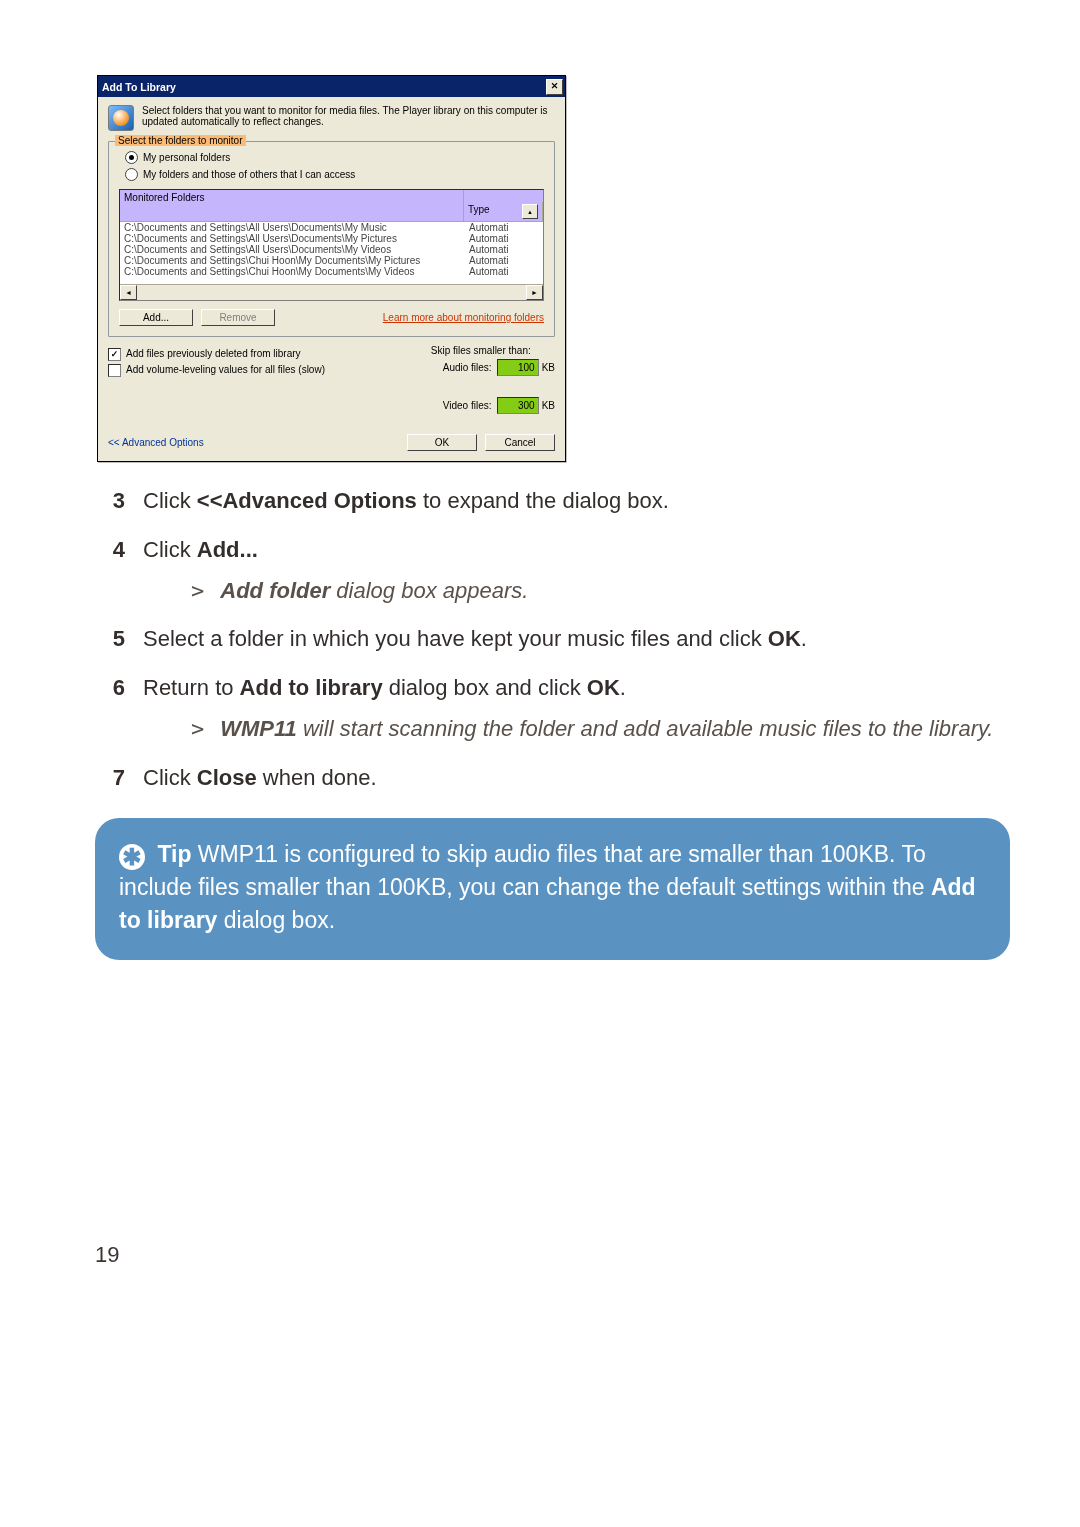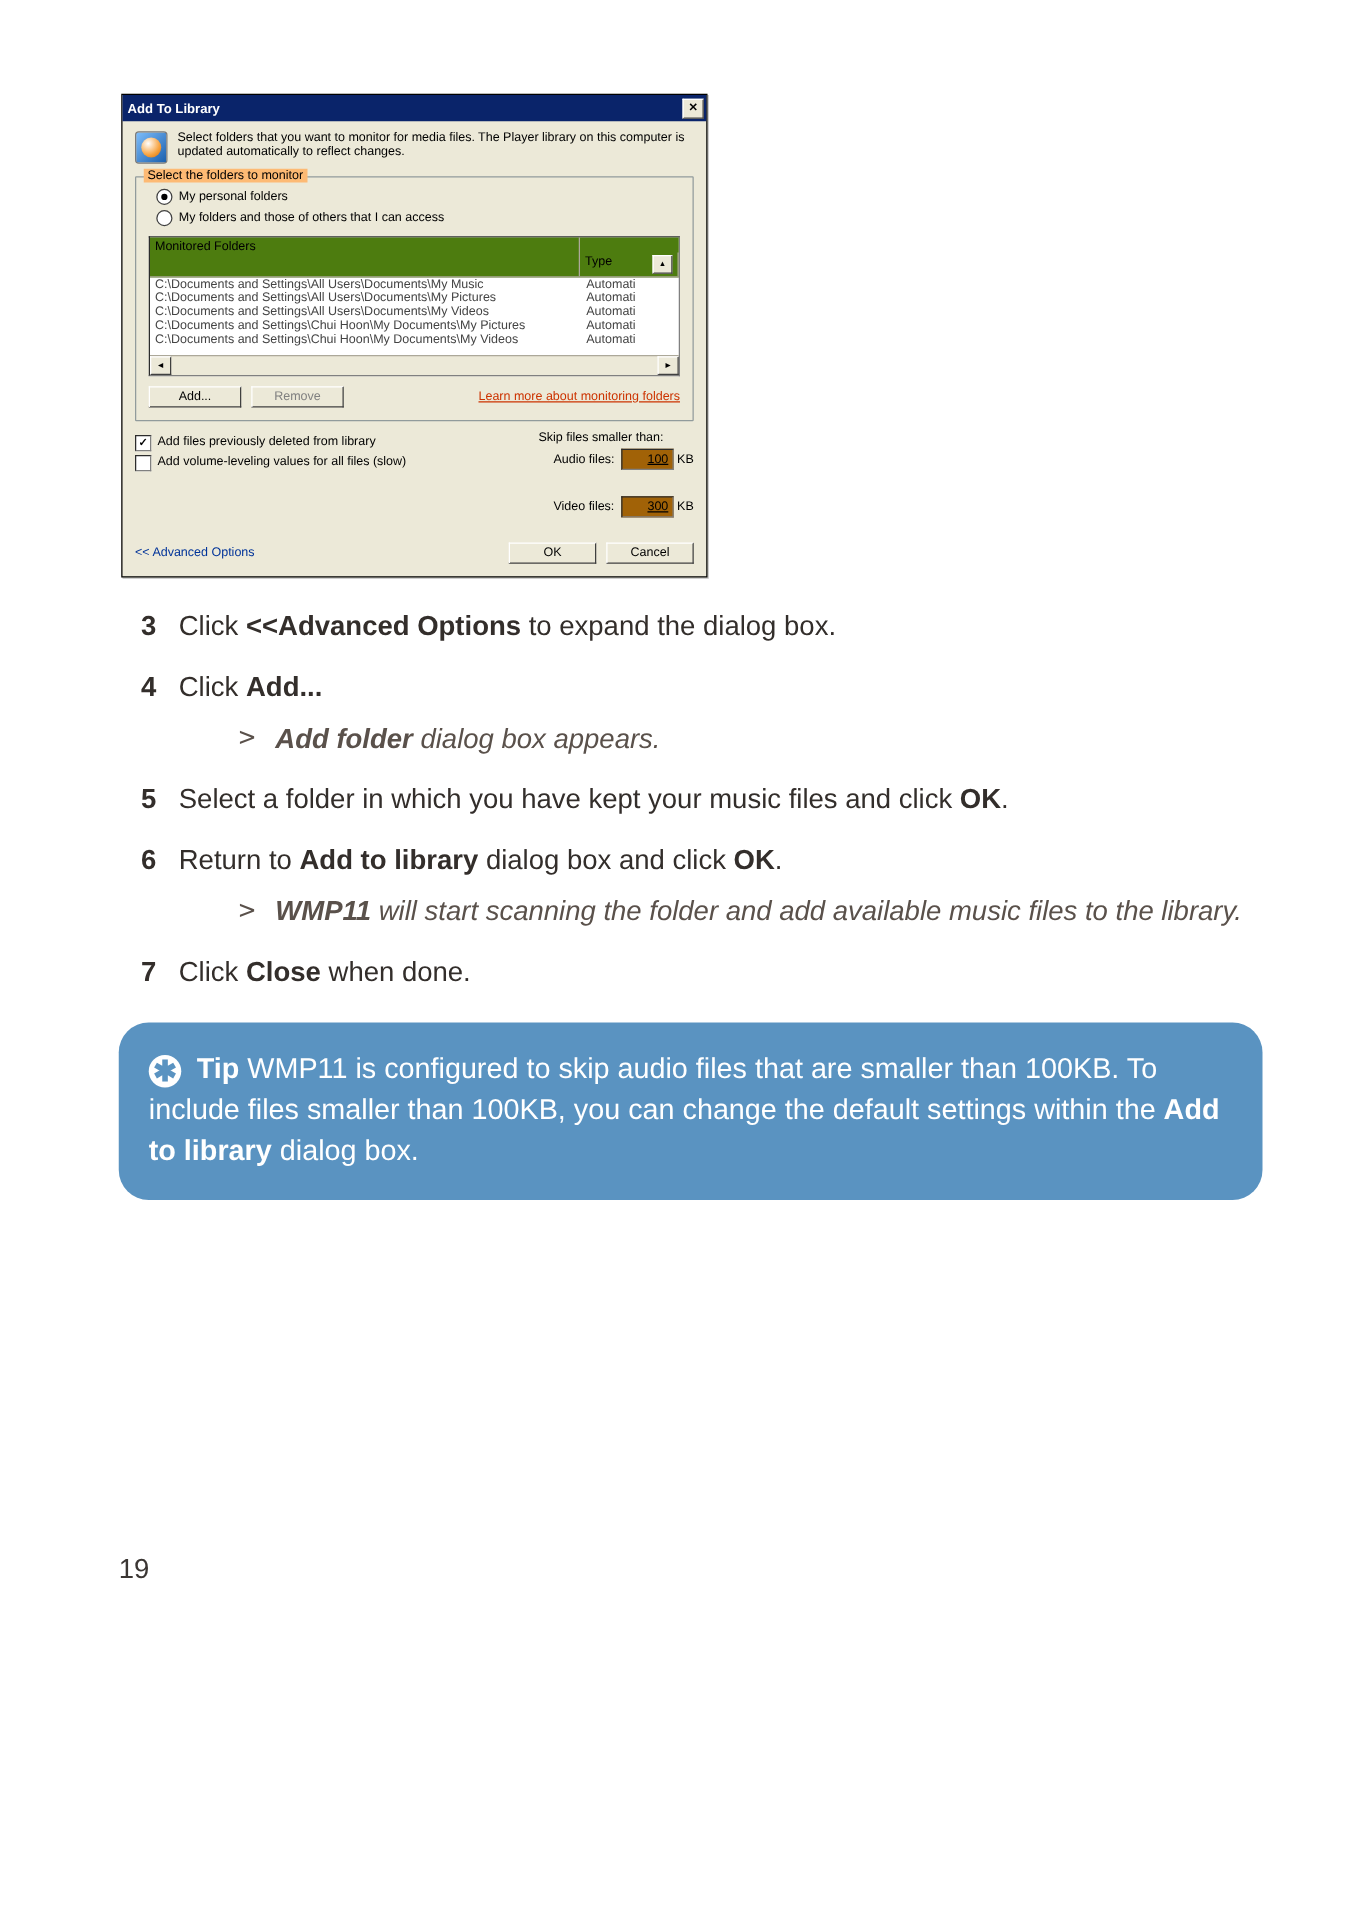--- a/index.html
+++ b/index.html
@@ -83,21 +83,21 @@
     background:#fff;display:inline-flex;align-items:center;justify-content:center;
   }
   .radio.checked::after{content:"";width:5px;height:5px;background:#000;border-radius:50%;}
 
   .list-box{
     border:1px inset #808080;background:#fff;
     height:110px;display:flex;flex-direction:column;
   }
   .list-head{
     display:flex;align-items:stretch;border-bottom:1px solid #aca899;
-    font-size:10px;background:#4d7c0f;
+    font-size:10px;background:#c4b5fd;
   }
   .list-head .col{
     padding:2px 4px;border-right:1px solid #aca899;
   }
   .list-head .col-path{flex:1;}
   .list-head .col-type{width:70px;display:flex;justify-content:space-between;align-items:flex-start;margin-top:12px;}
   .scroll-up{
     width:14px;height:13px;border:1px solid #fff;border-right-color:#404040;border-bottom-color:#404040;
     background:#ECE9D8;font-size:6px;display:flex;align-items:center;justify-content:center;
   }
@@ -129,22 +129,22 @@
   }
   .chk.checked::after{content:"✓";line-height:1;font-weight:bold;}
 
   .skip-grid{
     display:grid;
     grid-template-columns:auto 40px auto;
     gap:21px 5px;align-items:center;font-size:10px;
     margin-left:12px;
   }
   .nbox{
-    width:34px;height:15px;border:1px inset #808080;background:#a16207;
-    display:flex;align-items:center;justify-content:flex-end;padding:0 3px;font-size:10px;text-decoration:underline;
+    width:34px;height:15px;border:1px inset #808080;background:#84cc16;
+    display:flex;align-items:center;justify-content:flex-end;padding:0 3px;font-size:10px;
   }
 
   .dlg-lower{
     display:flex;justify-content:space-between;margin-top:6px;
   }
 
   .dlg-footer{
     display:flex;justify-content:space-between;align-items:center;
     padding:10px 10px 10px 10px;
   }

